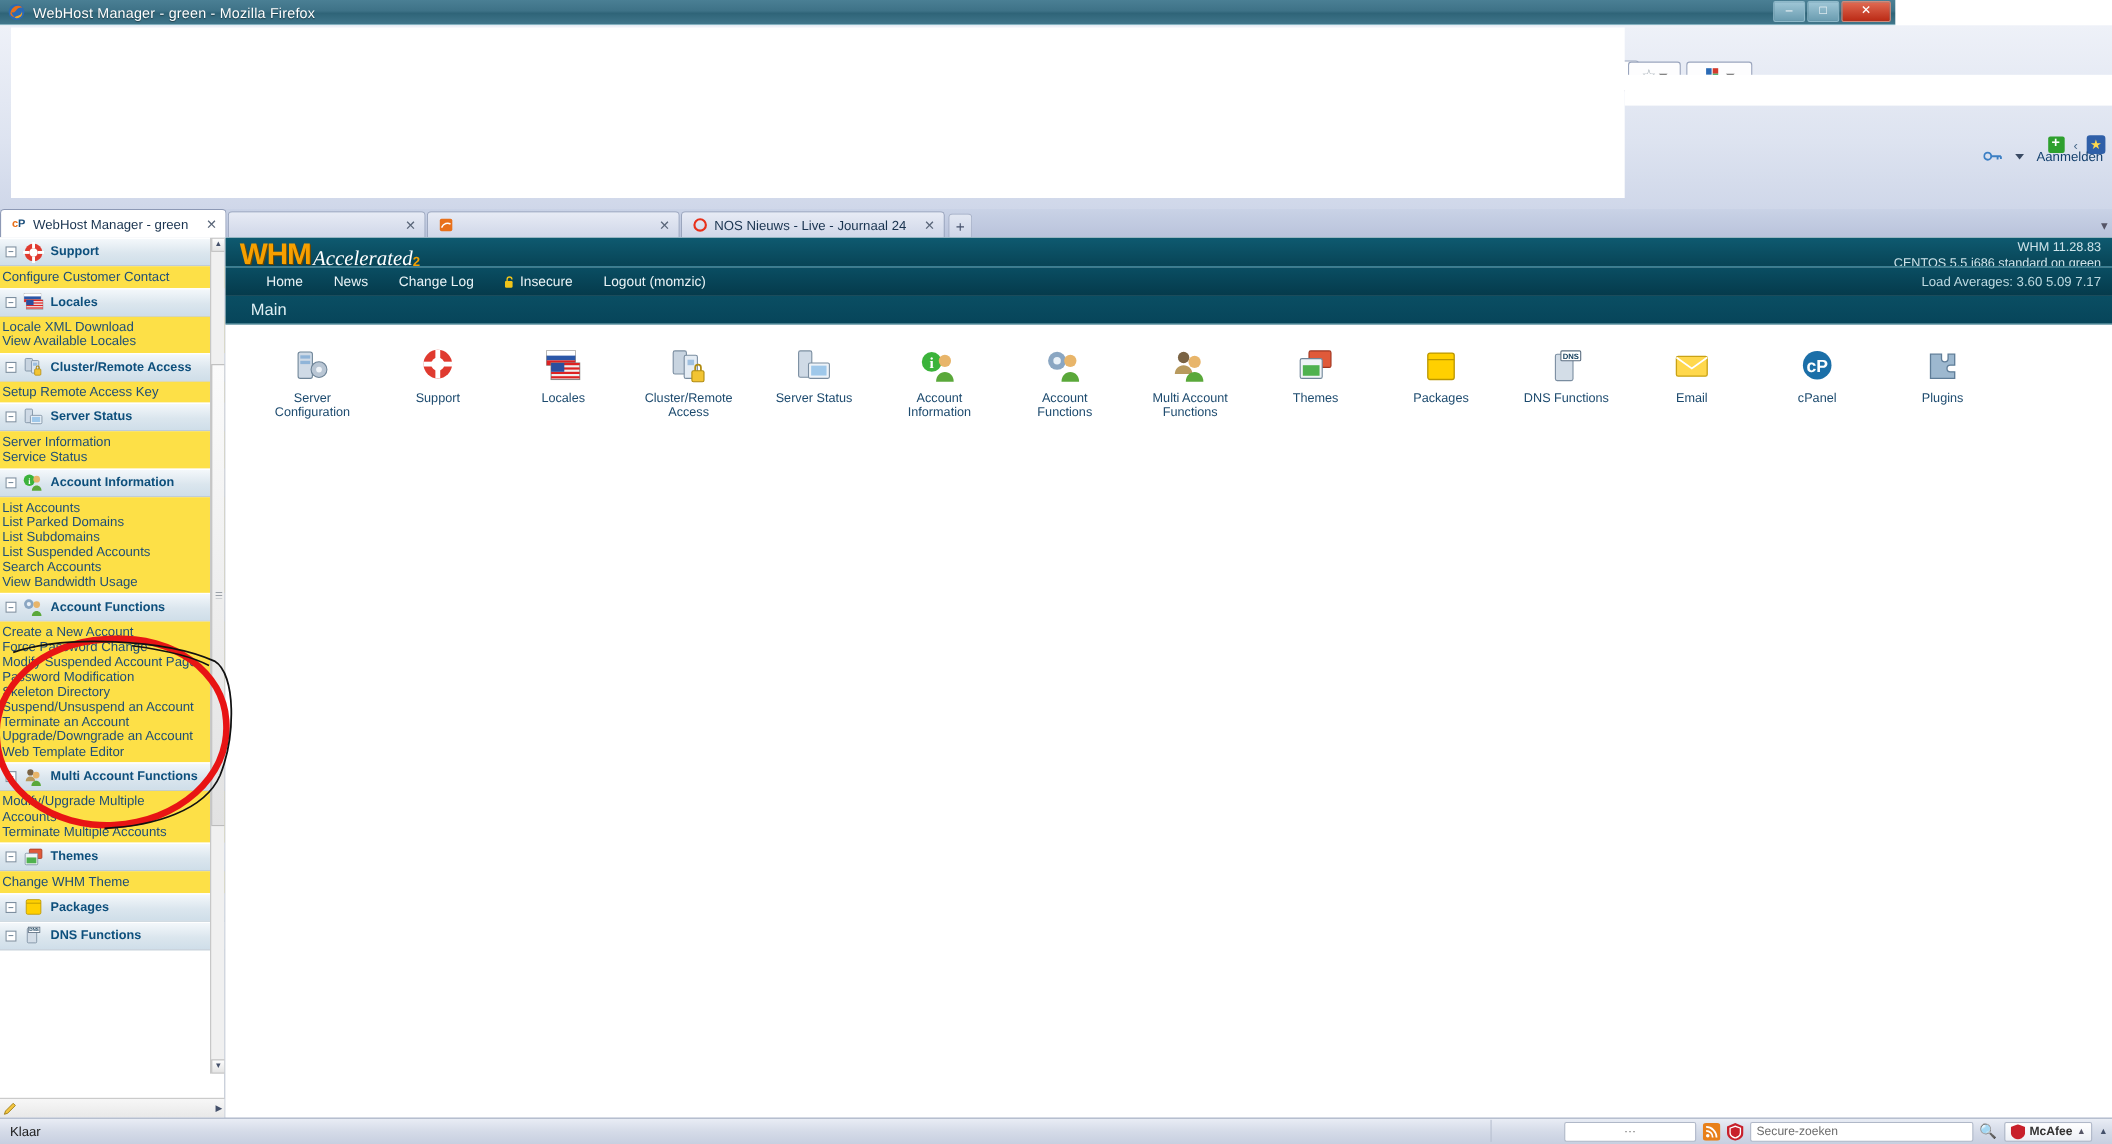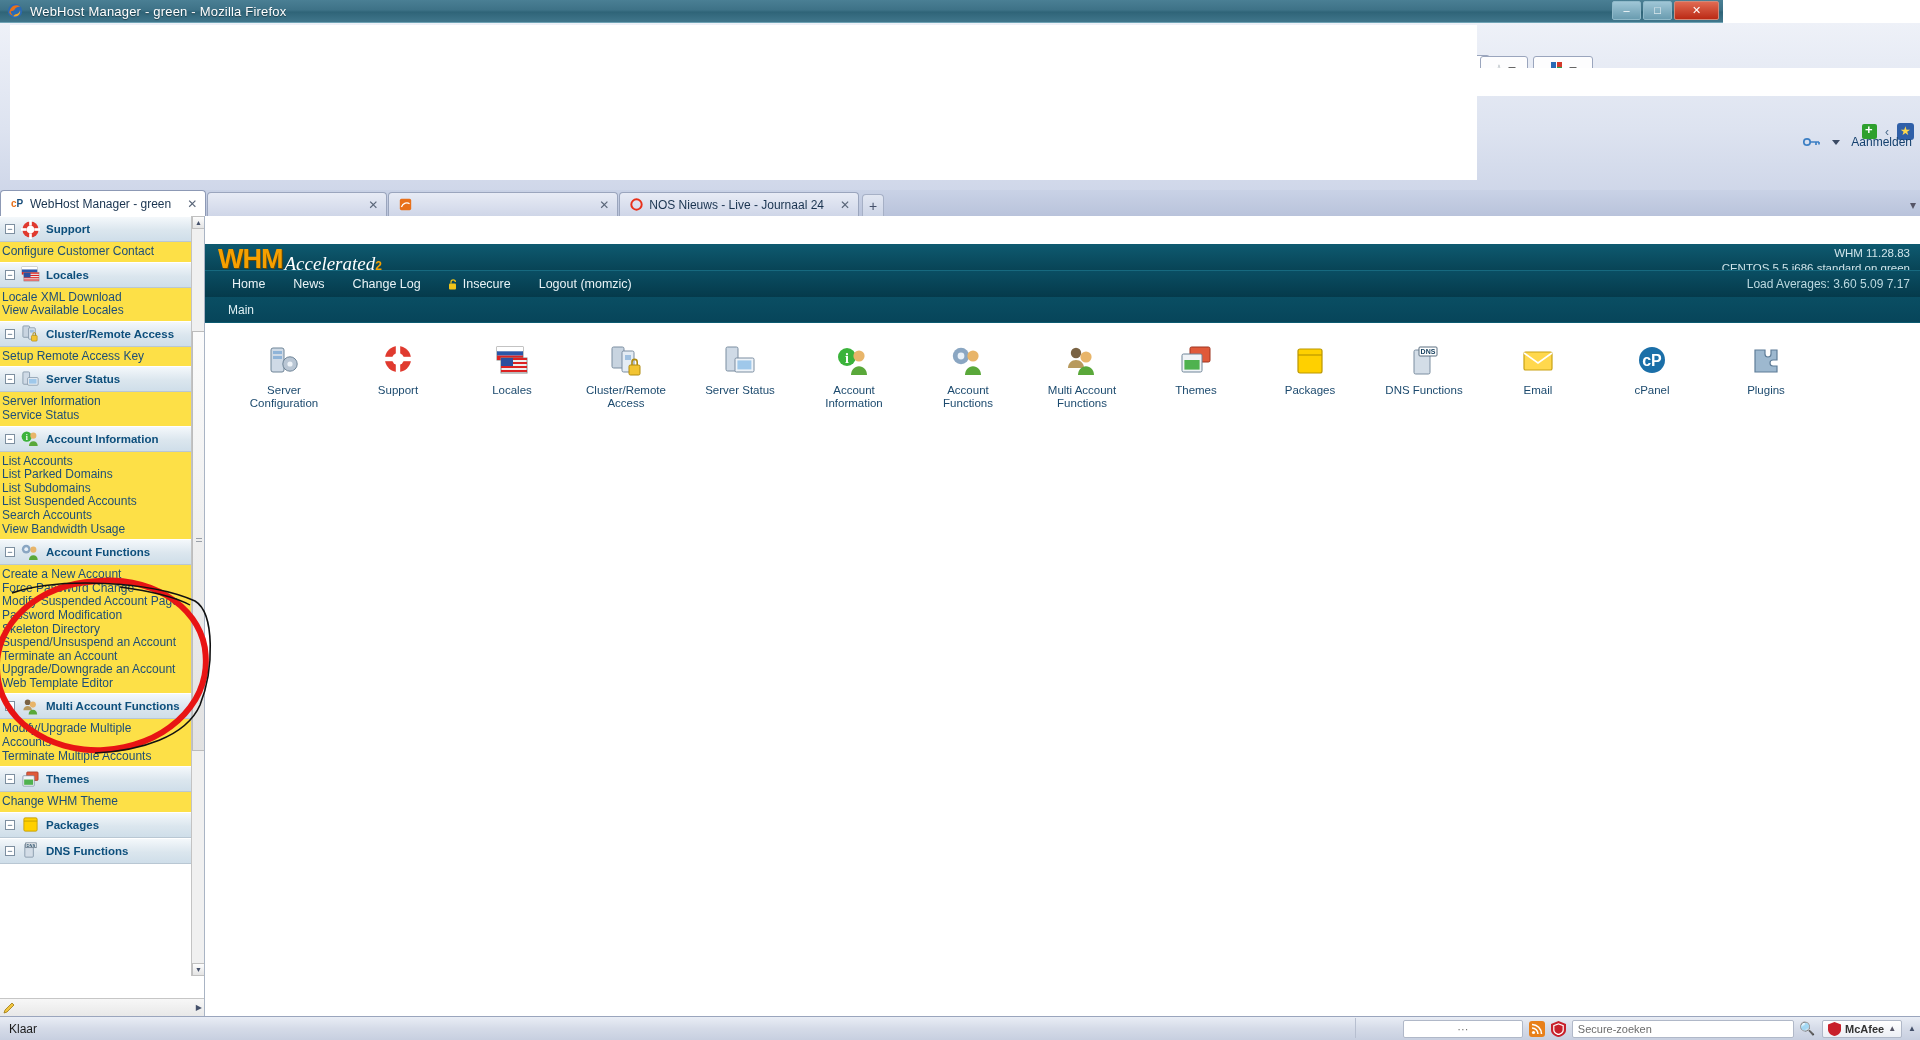--- a/index.html
+++ b/index.html
@@ -195,50 +195,50 @@
   }
   #sbbottom{
     position:absolute;left:0;bottom:0;width:205px;height:18px;
     background:linear-gradient(180deg,#f7f7f7,#e8e8e8);
     border-top:1px solid #c6c6c6;display:flex;align-items:center;
     justify-content:space-between;padding:0 3px;
   }
   .pencil{width:14px;height:12px;}
 
   
-  #mainpane{flex:1 1 auto;position:relative;background:#ffffff;margin-top:28px;}
+  #mainpane{flex:1 1 auto;position:relative;background:#ffffff;}
   #whmheader{
     height:26px;background:linear-gradient(180deg,#0e5a70 0%,#084456 100%);
     position:relative;
   }
   #whmlogo{
     position:absolute;left:13px;top:2px;display:flex;align-items:flex-end;
   }
   .whm-w{font-size:27px;font-weight:bold;color:#f6a000;font-family:"Liberation Sans",sans-serif;letter-spacing:-1px;line-height:1;text-shadow:1px 1px 0 #6b4600;}
   .whm-acc{font-size:19px;font-style:italic;color:#ffffff;font-family:Liberation Serif, serif;margin-left:2px;line-height:1;}
   .whm-2{font-size:12px;color:#f6a000;font-weight:bold;}
   #hdrright{
     position:absolute;right:10px;top:2px;text-align:right;color:#cfe4ea;font-size:11.5px;line-height:15px;
   }
   #whmnav{
     height:27px;background:linear-gradient(180deg,#0a4e63 0%,#053a4b 100%);
     border-top:1px solid #17697f;
-    display:flex;align-items:center;padding-left:13px;gap:0;
+    display:flex;align-items:center;padding-left:23px;gap:0;
     position:relative;
   }
   #whmnav a{
     color:#e9f3f6;font-size:12.5px;text-decoration:none;padding:0 14px;
     display:flex;align-items:center;gap:5px;white-space:nowrap;
   }
   .lock-ic{width:9px;height:11px;position:relative;display:inline-block;}
   #loadavg{position:absolute;right:10px;color:#bcd9e0;font-size:12px;}
   #breadcrumbbar{
     height:26px;background:linear-gradient(180deg,#0a4e63 0%,#07455a 100%);
     display:flex;align-items:center;padding-left:23px;
-    color:#dff0f4;font-size:12px;
+    color:#dff0f4;font-size:15px;
     border-bottom:1px solid #0c5a70;
   }
 
   
   #iconrow{
     position:absolute;left:0;top:100px;width:100%;
     display:flex;align-items:flex-start;
     padding-left:22px;
   }
   .gicell{
@@ -843,21 +843,21 @@
           <path d="M3 7a6 6 0 0 1 6 6M3 3.5A9.5 9.5 0 0 1 12.5 13" fill="none" stroke="#fff" stroke-width="1.6"></path>
         </svg>
     </span>
     <span style="width:15px;height:16px;display:inline-block;">
       <svg width="15" height="16" viewBox="0 0 15 16">
           <path d="M7.5 0 L15 3v6c0 4-4 6.4-7.5 7C4 15.4 0 13 0 9V3z" fill="#c8202b"></path>
           <path d="M7.5 2.2 L12.8 4.3v4.6c0 2.9-2.9 4.7-5.3 5.2-2.4-.5-5.3-2.3-5.3-5.2V4.3z" fill="#fff"></path>
           <path d="M7.5 3.6 L11.6 5v3.8c0 2.2-2.2 3.6-4.1 4-1.9-.4-4.1-1.8-4.1-4V5z" fill="#c8202b"></path>
         </svg>
     </span>
-    <span class="tbbox" style="width:222px;">
+    <span class="tbbox" style="width:203px;">
       <span>Secure-zoeken</span>
     </span>
     <span style="color:#2b6fb0;font-size:13px;">🔍</span>
     <span class="mcafee">
       <span class="shield">
         <svg width="13" height="14" viewBox="0 0 13 14">
             <path d="M6.5 0 L13 2.6v5.2c0 3.5-3.5 5.6-6.5 6.2C3.5 13.4 0 11.3 0 7.8V2.6z" fill="#c8202b"></path>
           </svg>
       </span>
       <span>McAfee</span>

